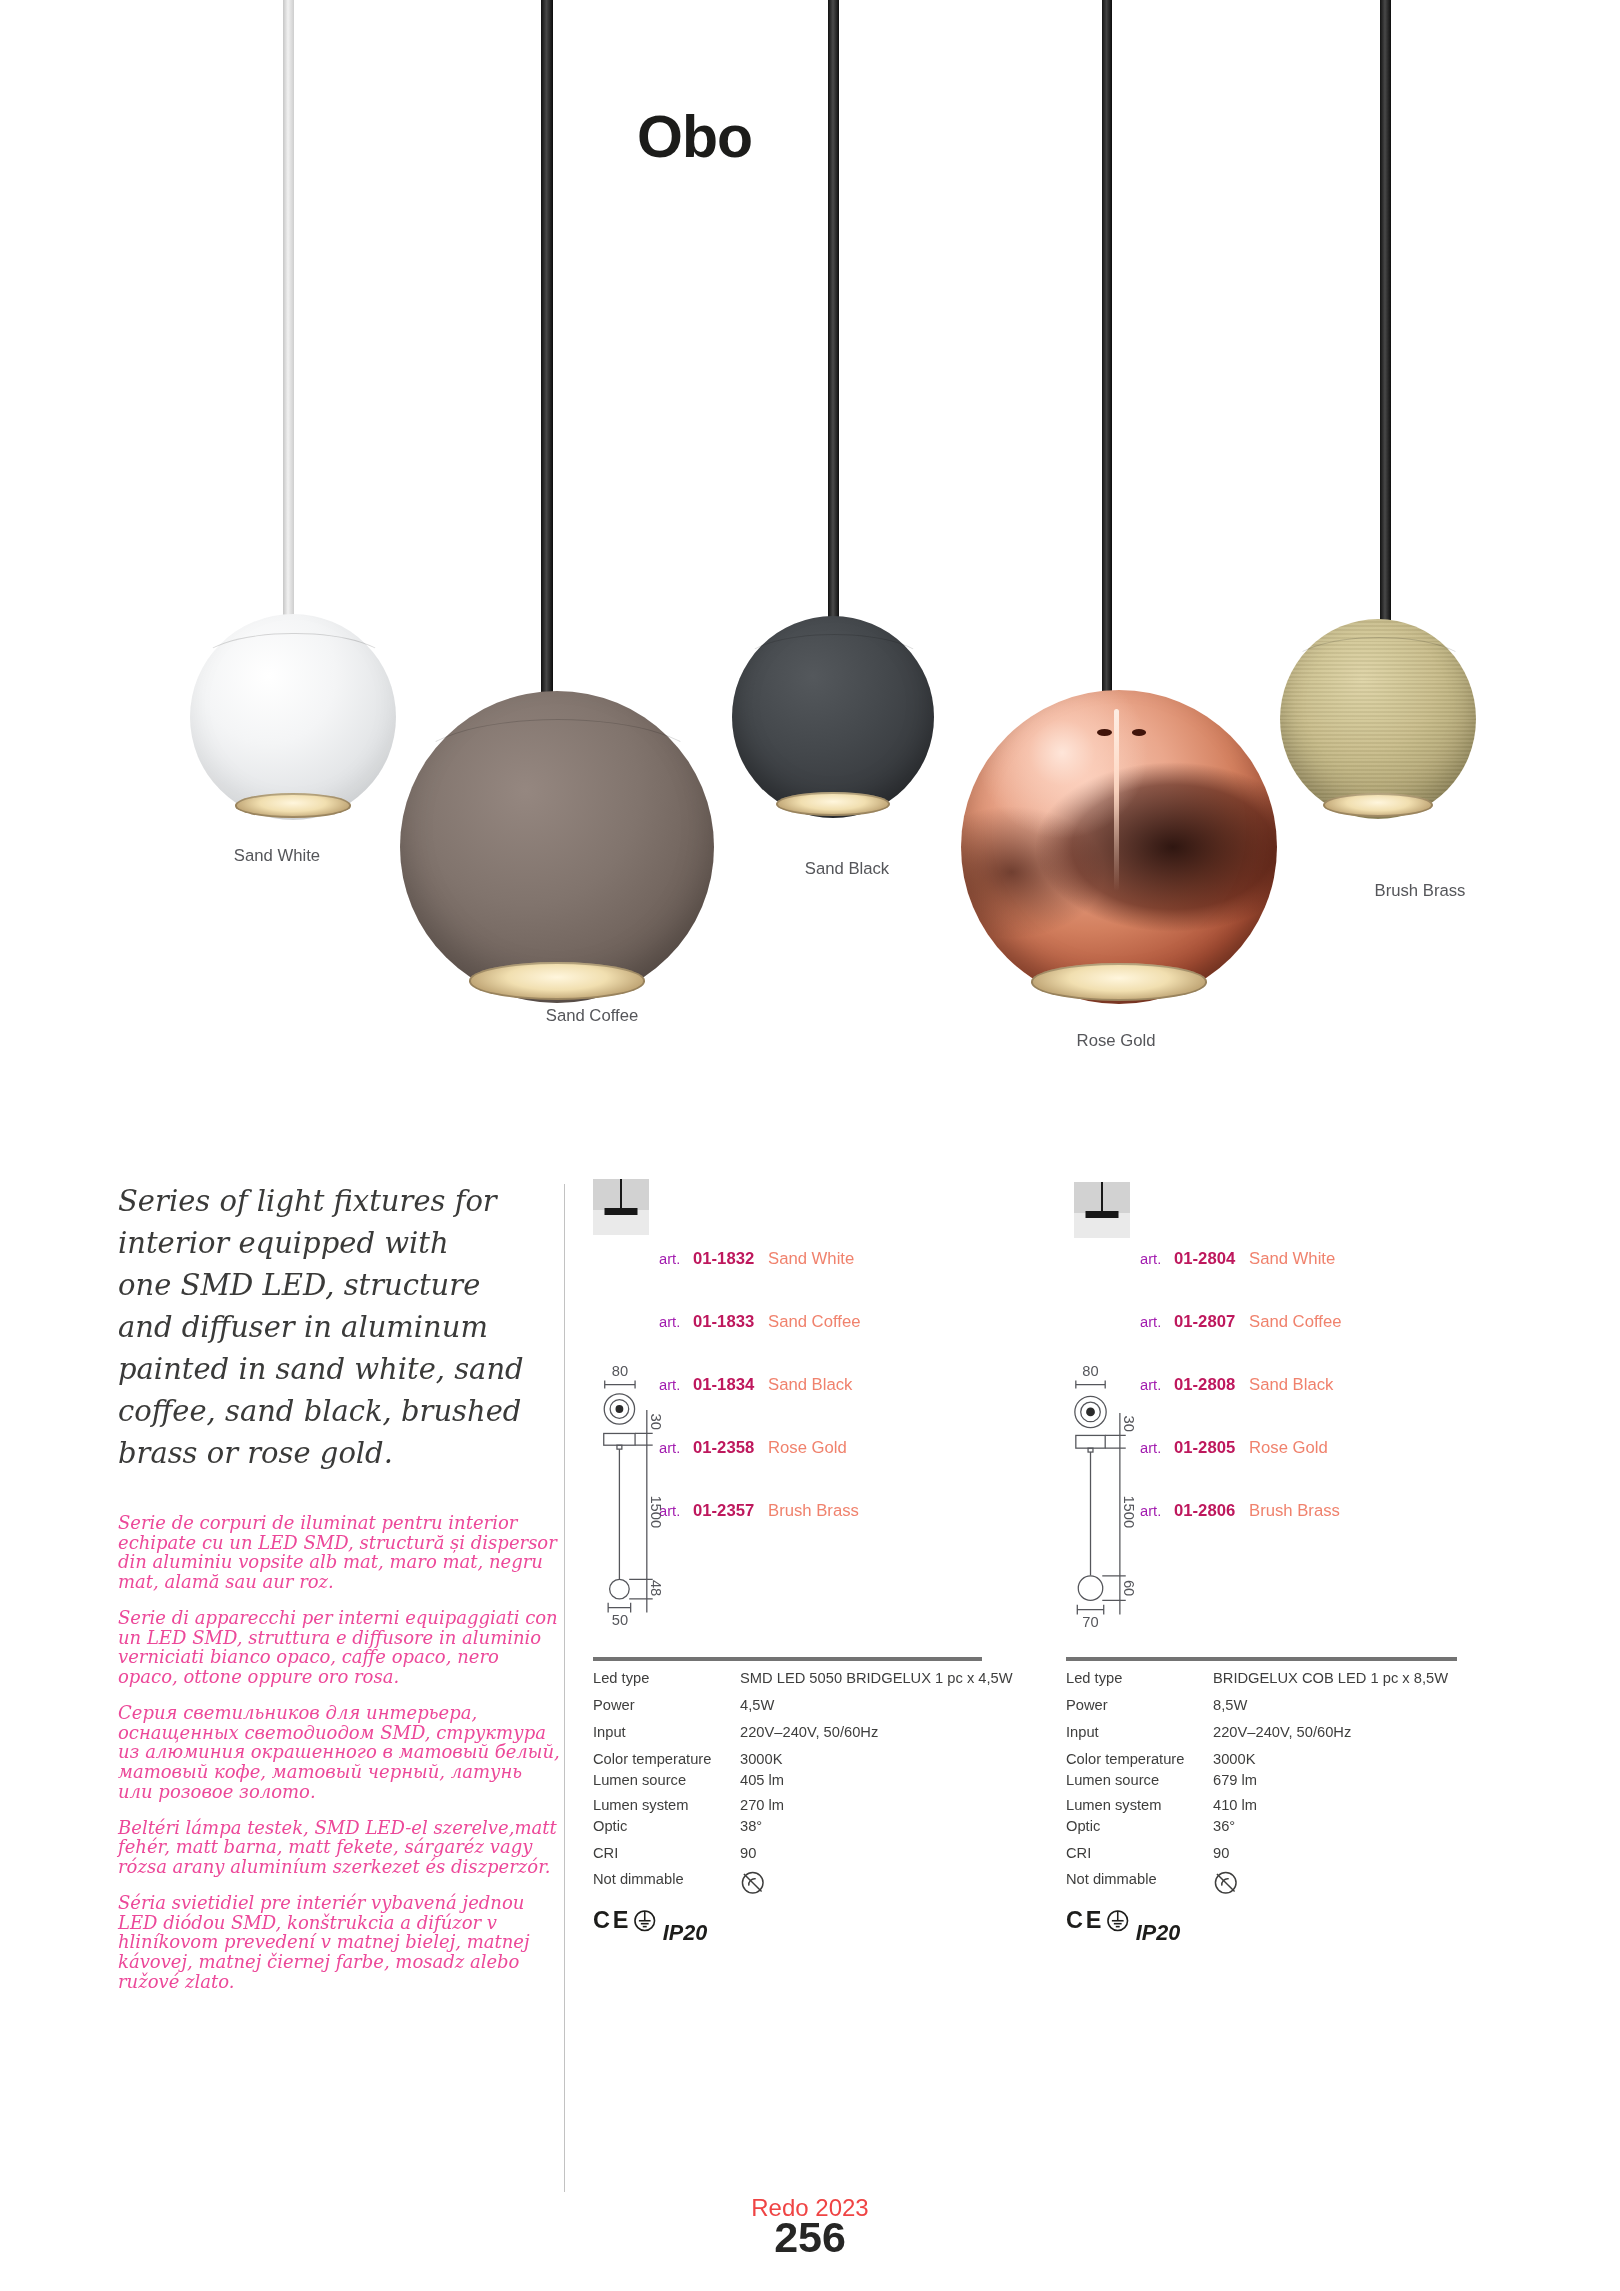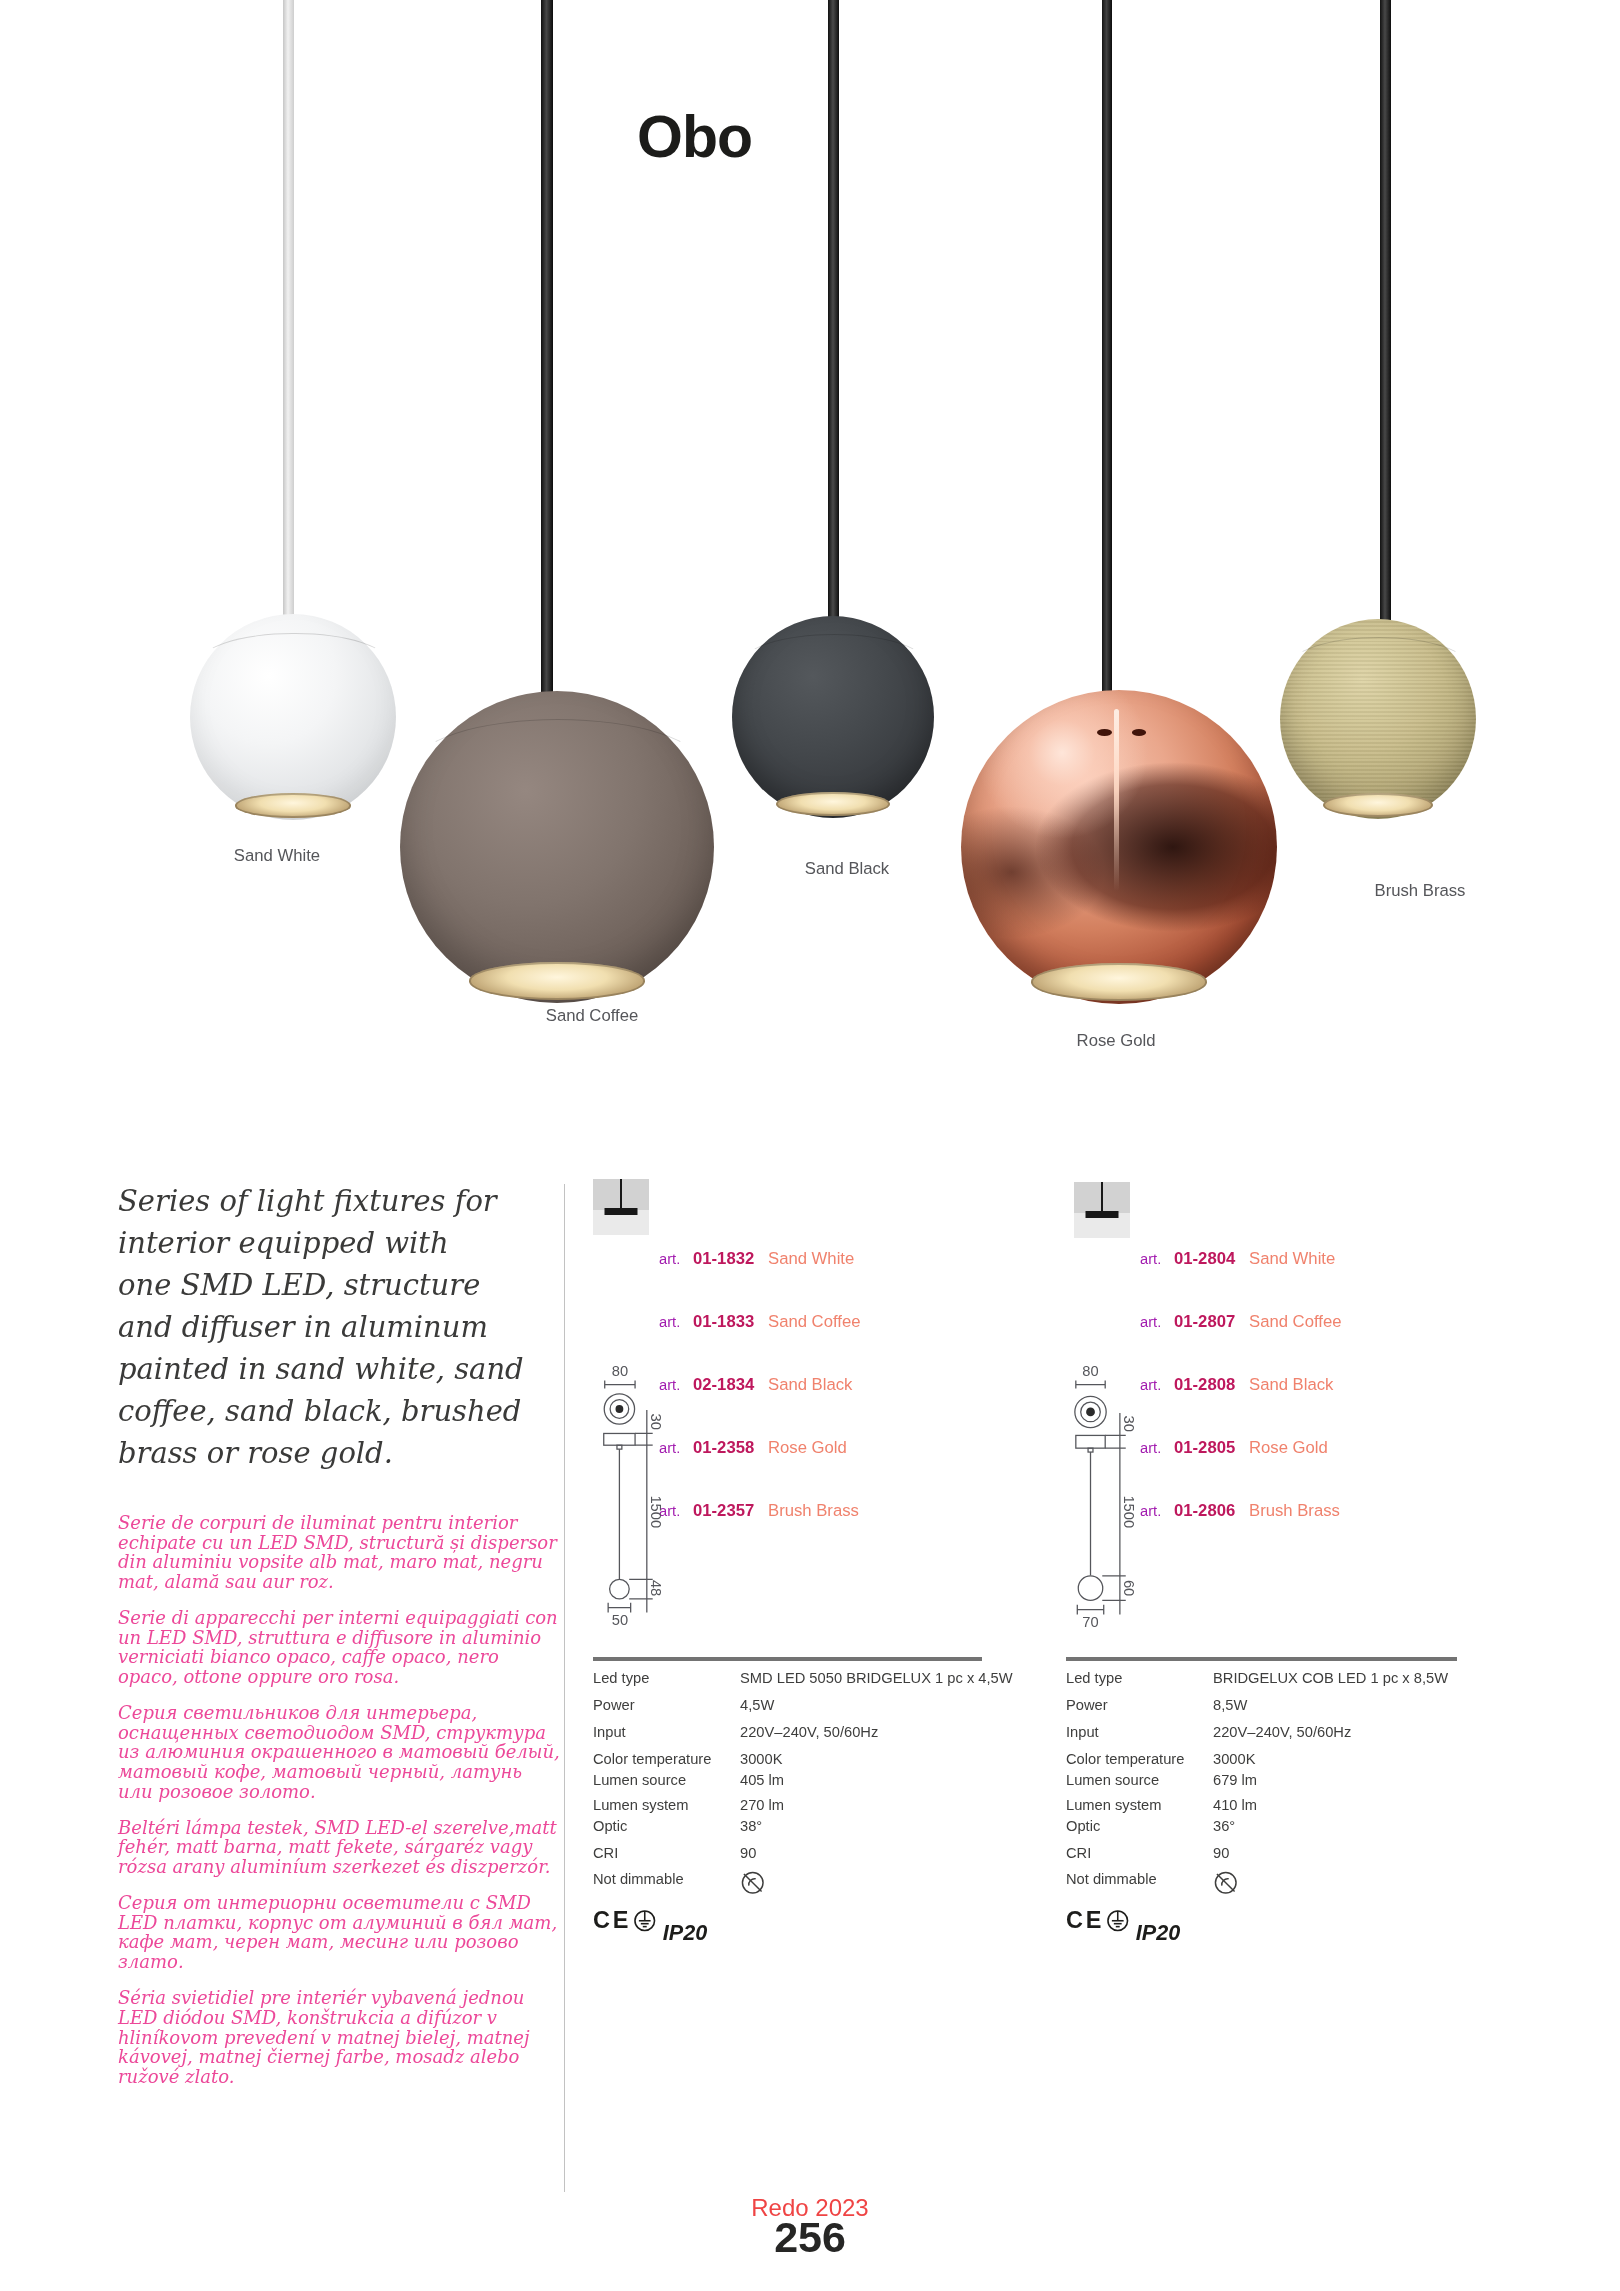--- a/index.html
+++ b/index.html
@@ -146,38 +146,37 @@
 one SMD LED, structure
 and diffuser in aluminum
 painted in sand white, sand
 coffee, sand black, brushed
 brass or rose gold.</div>
   <div class="desc-more">
     <p>Serie de corpuri de iluminat pentru interior echipate cu un LED SMD, structură și dispersor din aluminiu vopsite alb mat, maro mat, negru mat, alamă sau aur roz.</p>
     <p>Serie di apparecchi per interni equipaggiati con un LED SMD, struttura e diffusore in aluminio verniciati bianco opaco, caffe opaco, nero opaco, ottone oppure oro rosa.</p>
     <p>Серия светильников для интерьера, оснащенных светодиодом SMD, структура из алюминия окрашенного в матовый белый, матовый кофе, матовый черный, латунь или розовое золото.</p>
     <p>Beltéri lámpa testek, SMD LED-el szerelve,matt fehér, matt barna, matt fekete, sárgaréz vagy rózsa arany aluminíum szerkezet és diszperzór.</p>
-    <p>Серия от интериорни осветители с SMD LED платки, корпус от алуминий в бял мат, кафе мат, черен мат, месинг или розово злато.</p>
     <p>Séria svietidiel pre interiér vybavená jednou LED diódou SMD, konštrukcia a difúzor v hliníkovom prevedení v matnej bielej, matnej kávovej, matnej čiernej farbe, mosadz alebo ružové zlato.</p>
   </div>
   <div class="vline"></div>
 
   <div class="mount-icon mi1">
     <div class="stem"></div>
     <div class="bar"></div>
   </div>
   <div class="art-list al1">
     <div class="art-row">
       <span class="art-word">art.</span><span class="art-code">01-1832</span><span class="art-finish">Sand White</span>
     </div>
     <div class="art-row">
       <span class="art-word">art.</span><span class="art-code">01-1833</span><span class="art-finish">Sand Coffee</span>
     </div>
     <div class="art-row">
-      <span class="art-word">art.</span><span class="art-code">02-1834</span><span class="art-finish">Sand Black</span>
+      <span class="art-word">art.</span><span class="art-code">01-1834</span><span class="art-finish">Sand Black</span>
     </div>
     <div class="art-row">
       <span class="art-word">art.</span><span class="art-code">01-2358</span><span class="art-finish">Rose Gold</span>
     </div>
     <div class="art-row">
       <span class="art-word">art.</span><span class="art-code">01-2357</span><span class="art-finish">Brush Brass</span>
     </div>
   </div>
 
   <svg class="draw d1" width="147" height="279" viewBox="0 0 150 285">

